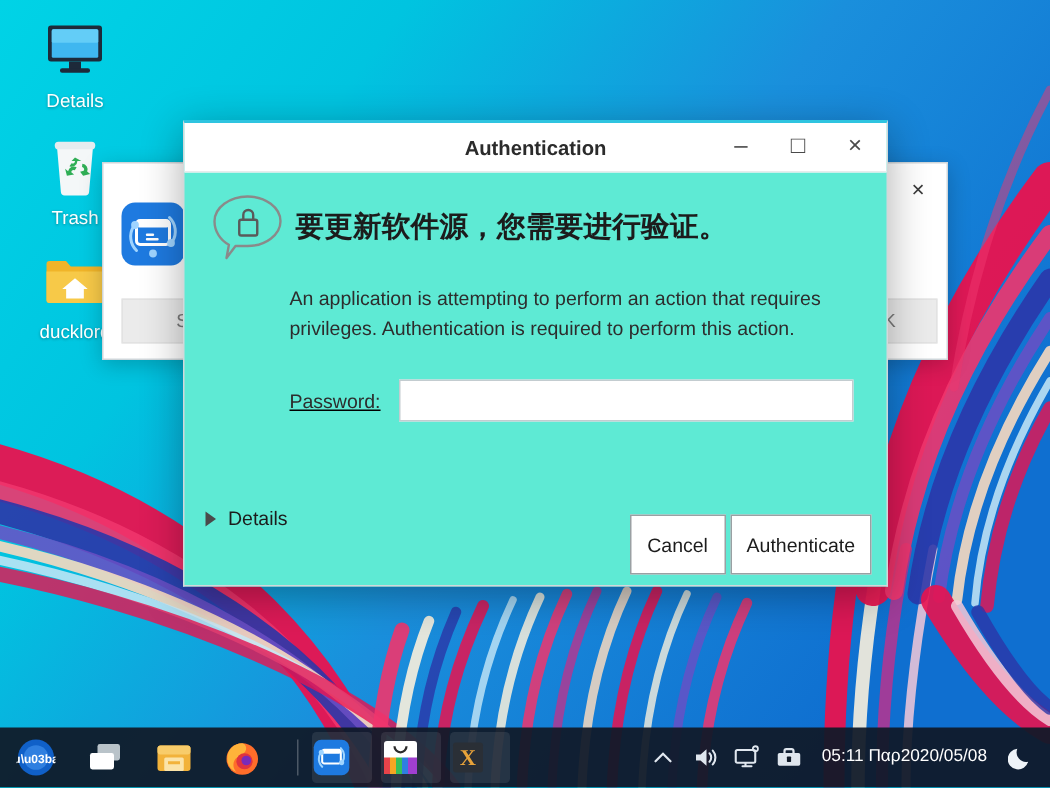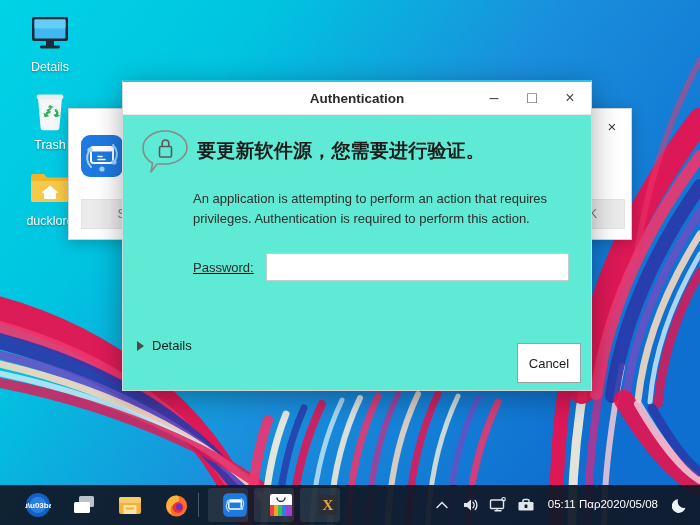--- a/index.html
+++ b/index.html
@@ -62,21 +62,21 @@
   #dlg-buttons{position:absolute;right:10px;bottom:8px;display:flex;}
   .dlg-btn{height:40px;min-width:64px;padding:0 10px;background:#fff;border:1px solid #9aa0a3;
            font-size:13px;color:#1c1c1c;display:flex;align-items:center;justify-content:center;
            font-family:"Liberation Sans",sans-serif;}
   .dlg-btn + .dlg-btn{margin-left:3px;}
 
   
   #taskbar{position:absolute;left:0;bottom:0;width:700px;height:40px;
            background:rgba(16,26,40,.94);z-index:30;display:flex;align-items:center;}
   #tb-launchers{display:flex;align-items:center;padding-left:8px;}
-  .tb-item{width:40px;height:34px;margin:0 3px;display:flex;align-items:center;justify-content:flex-end;
+  .tb-item{width:40px;height:34px;margin:0 3px;display:flex;align-items:center;justify-content:flex-start;
            border-radius:3px;}
   .tb-item.running{background:rgba(255,255,255,.09);}
   #tb-sep{width:1px;height:24px;background:rgba(255,255,255,.25);margin:0 6px;}
   #tb-spacer{flex:1;}
   #tb-tray{display:flex;align-items:center;padding-right:4px;}
   .tray-item{width:28px;height:34px;display:flex;align-items:center;justify-content:center;}
   #tb-clock{display:flex;flex-direction:row;align-items:center;justify-content:center;
             color:#ffffff;font-size:11.5px;line-height:1.35;padding:0 8px;min-width:78px;}
   #tb-moon{width:30px;height:34px;display:flex;align-items:center;justify-content:center;}
 </style>
@@ -233,20 +233,21 @@
       <input id="pw-input" type="password" placeholder="" style="">
     </div>
 
     <div id="details-row">
       <span class="tri"></span>
       <span class="dlbl">Details</span>
     </div>
 
     <div id="dlg-buttons">
       <button class="dlg-btn">Cancel</button>
+      <button class="dlg-btn">Authenticate</button>
     </div>
 
   </div>
 </div>
 
 <div id="taskbar">
 
   <div id="tb-launchers">
 
     <div class="tb-item">

